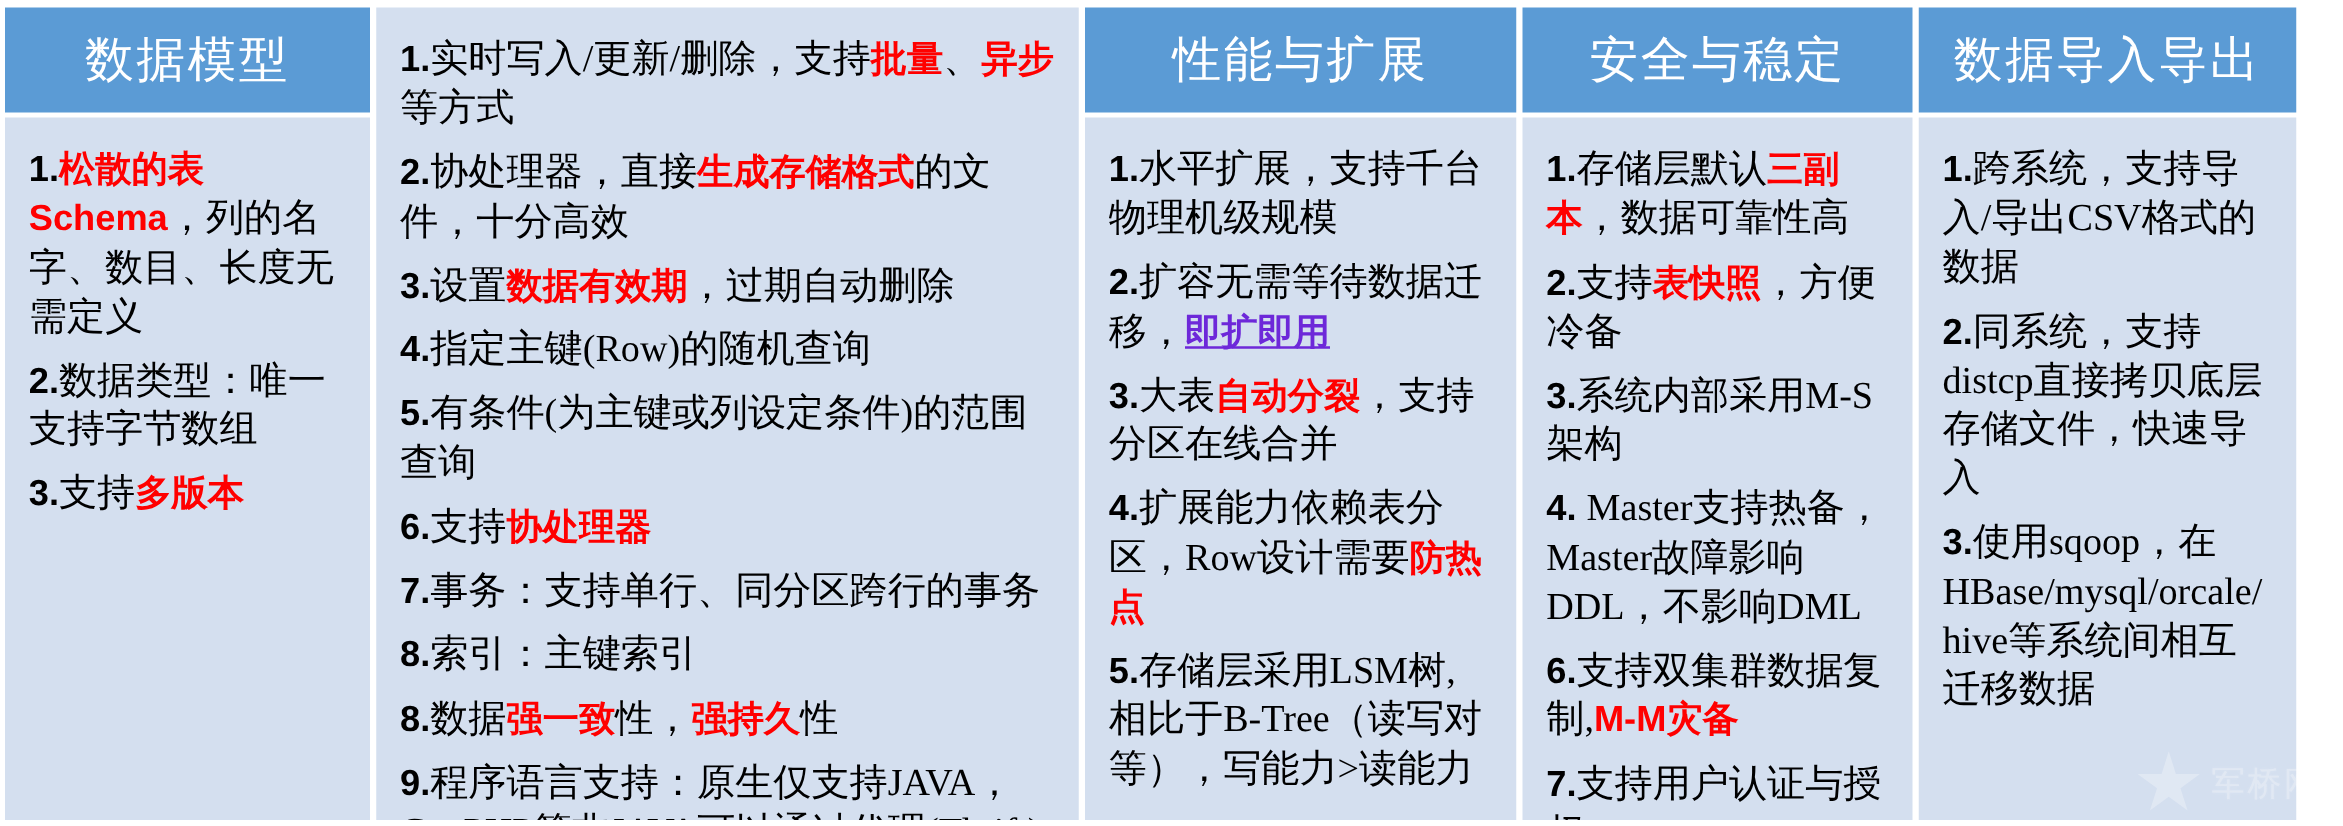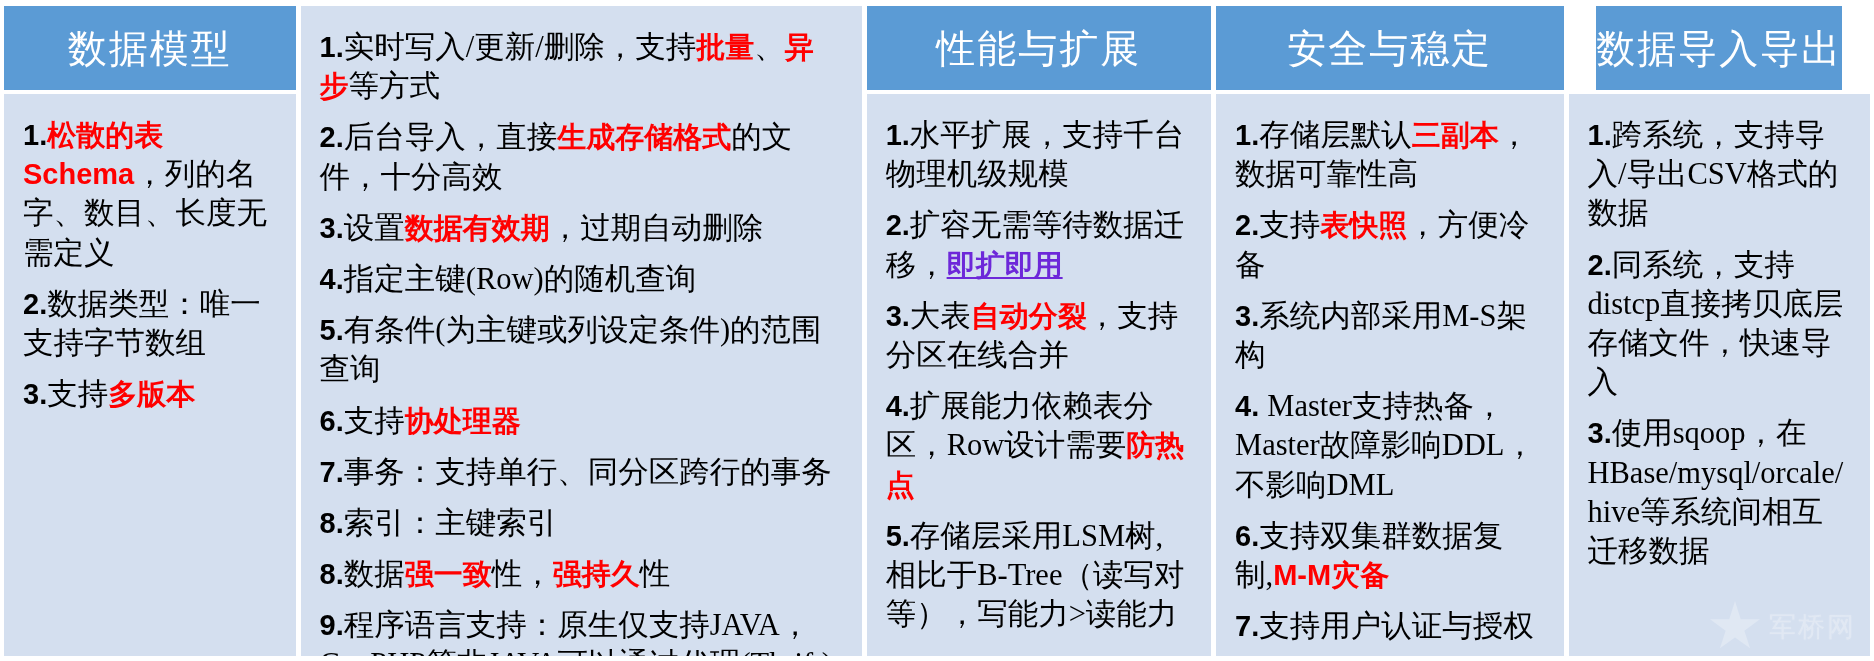--- a/index.html
+++ b/index.html
@@ -32,22 +32,22 @@
   }
   .col {
     display: flex;
     flex-direction: column;
     gap: 4px;
     min-width: 0;
   }
   .col-1 { width: 292px; }
   .col-2 { width: 562px; }
   .col-3 { width: 345px; }
-  .col-4 { width: 348px; }
-  .col-5 { width: 302px; align-items: center; }
+  .col-4 { width: 312px; }
+  .col-5 { width: 302px; }
 
   .hdr {
     background: #5b9bd5;
     color: #ffffff;
     height: 84px;
     display: flex;
     align-items: center;
     justify-content: center;
     font-size: 39px;
     font-weight: 400;
@@ -136,21 +136,21 @@
             <li class="item"><span class="num">2.</span><span>数据类型：唯一支持字节数组</span></li>
             <li class="item"><span class="num">3.</span><span>支持</span><span class="hl">多版本</span></li>
           </ul>
       </div>
     </div>
 
     <div class="col col-2">
       <div class="body">
         <ul class="items">
             <li class="item"><span class="num">1.</span><span>实时写入/更新/删除，支持</span><span class="hl">批量</span><span>、</span><span class="hl">异步</span><span>等方式</span></li>
-            <li class="item"><span class="num">2.</span><span>后台导入，直接</span><span class="hl">生成存储格式</span><span>的文件，十分高效</span></li>
+            <li class="item"><span class="num">2.</span><span>协处理器，直接</span><span class="hl">生成存储格式</span><span>的文件，十分高效</span></li>
             <li class="item"><span class="num">3.</span><span>设置</span><span class="hl">数据有效期</span><span>，过期自动删除</span></li>
             <li class="item"><span class="num">4.</span><span>指定主键(Row)的随机查询</span></li>
             <li class="item"><span class="num">5.</span><span>有条件(为主键或列设定条件)的范围查询</span></li>
             <li class="item"><span class="num">6.</span><span>支持</span><span class="hl">协处理器</span></li>
             <li class="item"><span class="num">7.</span><span>事务：支持单行、同分区跨行的事务</span></li>
             <li class="item"><span class="num">8.</span><span>索引：主键索引</span></li>
             <li class="item"><span class="num">8.</span><span>数据</span><span class="hl">强一致</span><span>性，</span><span class="hl">强持久</span><span>性</span></li>
             <li class="item"><span class="num">9.</span><span>程序语言支持：原生仅支持JAVA，C、PHP等非JAVA可以通过代理(Thrift)方式访问</span></li>
           </ul>
       </div>

